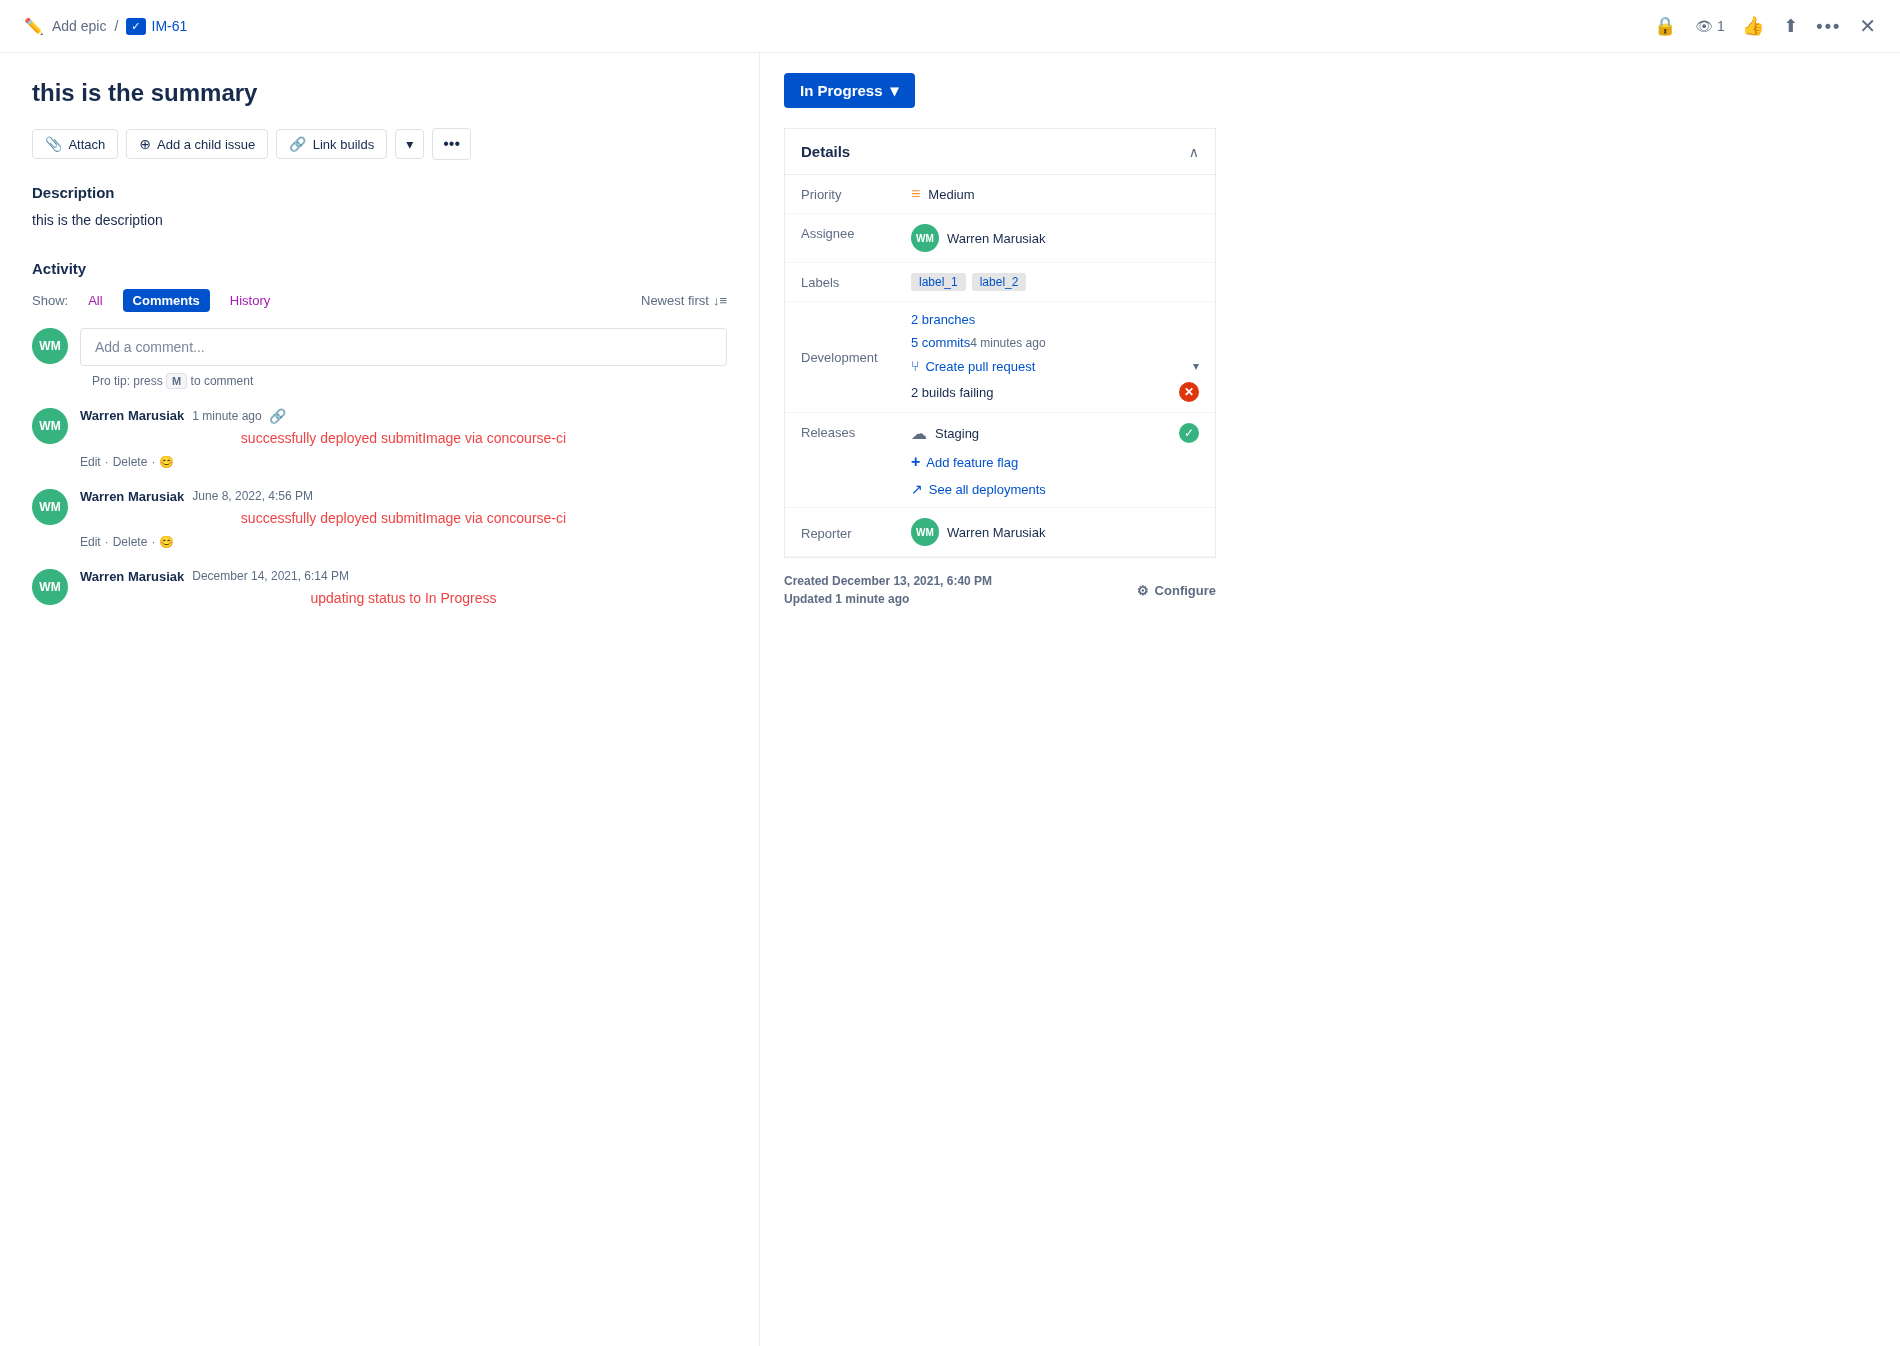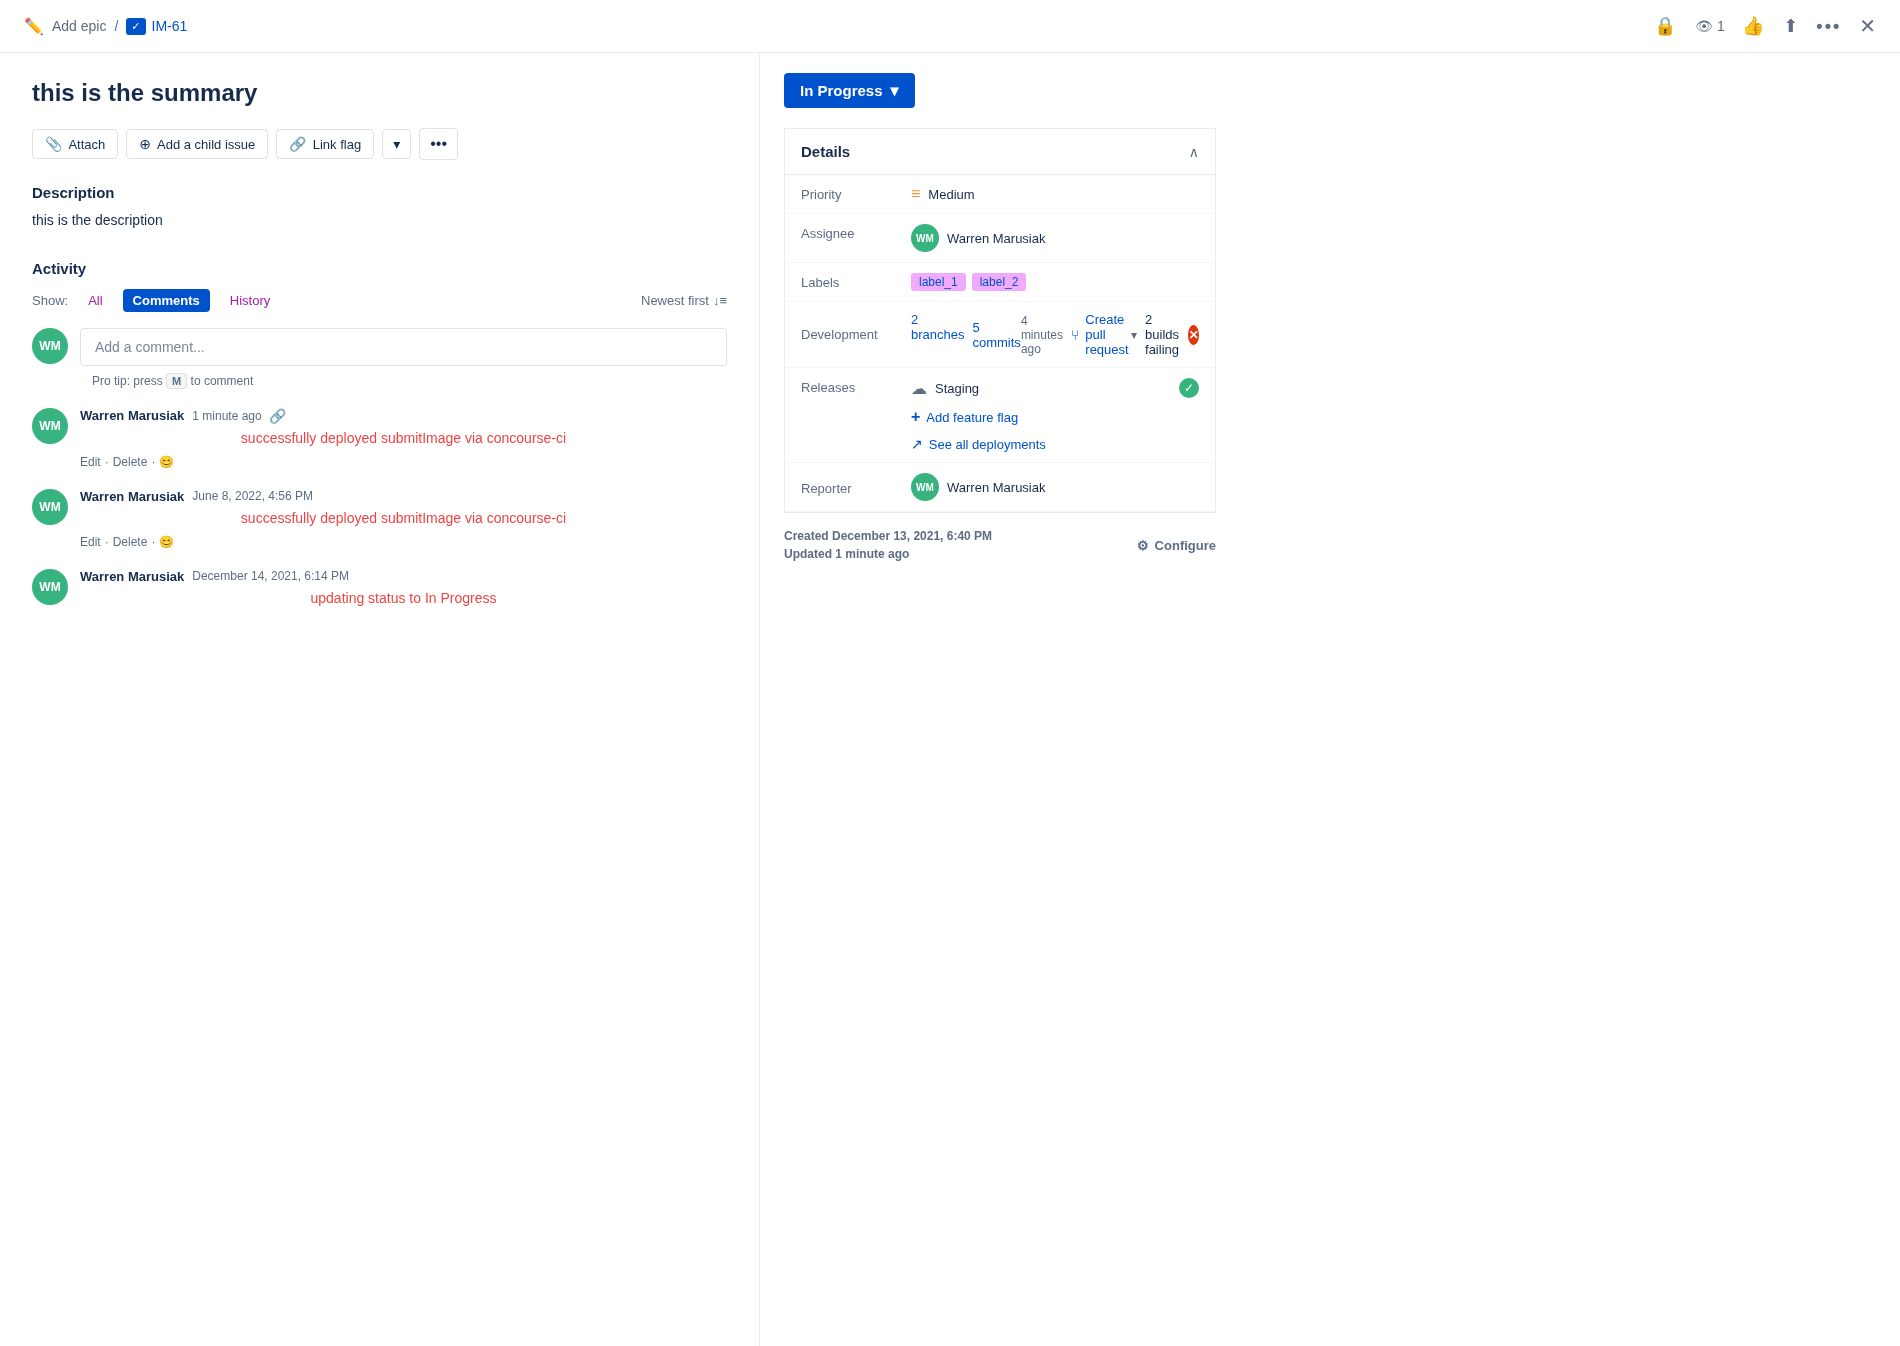--- a/index.html
+++ b/index.html
@@ -72,26 +72,26 @@
     .details-chevron { color: #5e6c84; font-size: 14px; cursor: pointer; }
 
     .detail-row { display: flex; align-items: flex-start; padding: 10px 16px; border-bottom: 1px solid #f4f5f7; }
     .detail-label { width: 110px; flex-shrink: 0; color: #5e6c84; font-size: 13px; padding-top: 2px; }
     .detail-value { flex: 1; display: flex; align-items: center; gap: 8px; font-size: 13px; color: #172b4d; }
     .detail-value.wrap { flex-wrap: wrap; gap: 6px; }
 
     .priority-icon { color: #f79232; font-size: 16px; font-weight: 700; }
     .assignee-avatar { width: 28px; height: 28px; border-radius: 50%; background: #36b37e; color: #fff; display: flex; align-items: center; justify-content: center; font-weight: 700; font-size: 10px; flex-shrink: 0; }
 
-    .label-tag { background: #f0abfc; color: #0052cc; border-radius: 3px; padding: 2px 8px; font-size: 12px; font-weight: 500; }
+    .label-tag { background: #e5e5e5; color: #0052cc; border-radius: 3px; padding: 2px 8px; font-size: 12px; font-weight: 500; }
 
     .dev-sub-row { display: flex; flex-direction: column; gap: 8px; padding: 10px 16px; border-bottom: 1px solid #f4f5f7; }
     .dev-label { width: 110px; flex-shrink: 0; color: #5e6c84; font-size: 13px; }
     .dev-row-inner { display: flex; align-items: center; }
-    .dev-values { flex: 1; display: flex; flex-direction: row; gap: 8px; }
+    .dev-values { flex: 1; display: flex; flex-direction: column; gap: 8px; }
     .dev-item { font-size: 13px; color: #172b4d; }
     .dev-item-row { display: flex; align-items: center; justify-content: flex-start; }
     .dev-commits { font-size: 13px; color: #172b4d; }
     .dev-time { font-size: 12px; color: #5e6c84; }
     .create-pr-link { color: #0052cc; font-size: 13px; font-weight: 500; cursor: pointer; display: flex; align-items: center; gap: 6px; }
     .create-pr-chevron { color: #5e6c84; font-size: 12px; }
     .builds-row { display: flex; align-items: center; justify-content: space-between; }
     .builds-text { font-size: 13px; color: #172b4d; }
     .fail-icon { width: 20px; height: 20px; border-radius: 50%; background: #de350b; color: #fff; display: flex; align-items: center; justify-content: center; font-size: 12px; font-weight: 700; cursor: pointer; }
 
@@ -162,21 +162,21 @@
         <button class="action-btn">
           <span class="action-btn-icon">📎</span>
           <span>Attach</span>
         </button>
         <button class="action-btn">
           <span class="action-btn-icon">⊕</span>
           <span>Add a child issue</span>
         </button>
         <button class="action-btn">
           <span class="action-btn-icon">🔗</span>
-          <span>Link flag</span>
+          <span>Link builds</span>
         </button>
         <button class="action-btn-dropdown">
           <span>▾</span>
         </button>
         <button class="action-btn-more">
           <span>•••</span>
         </button>
       </div>
 
       <div>

